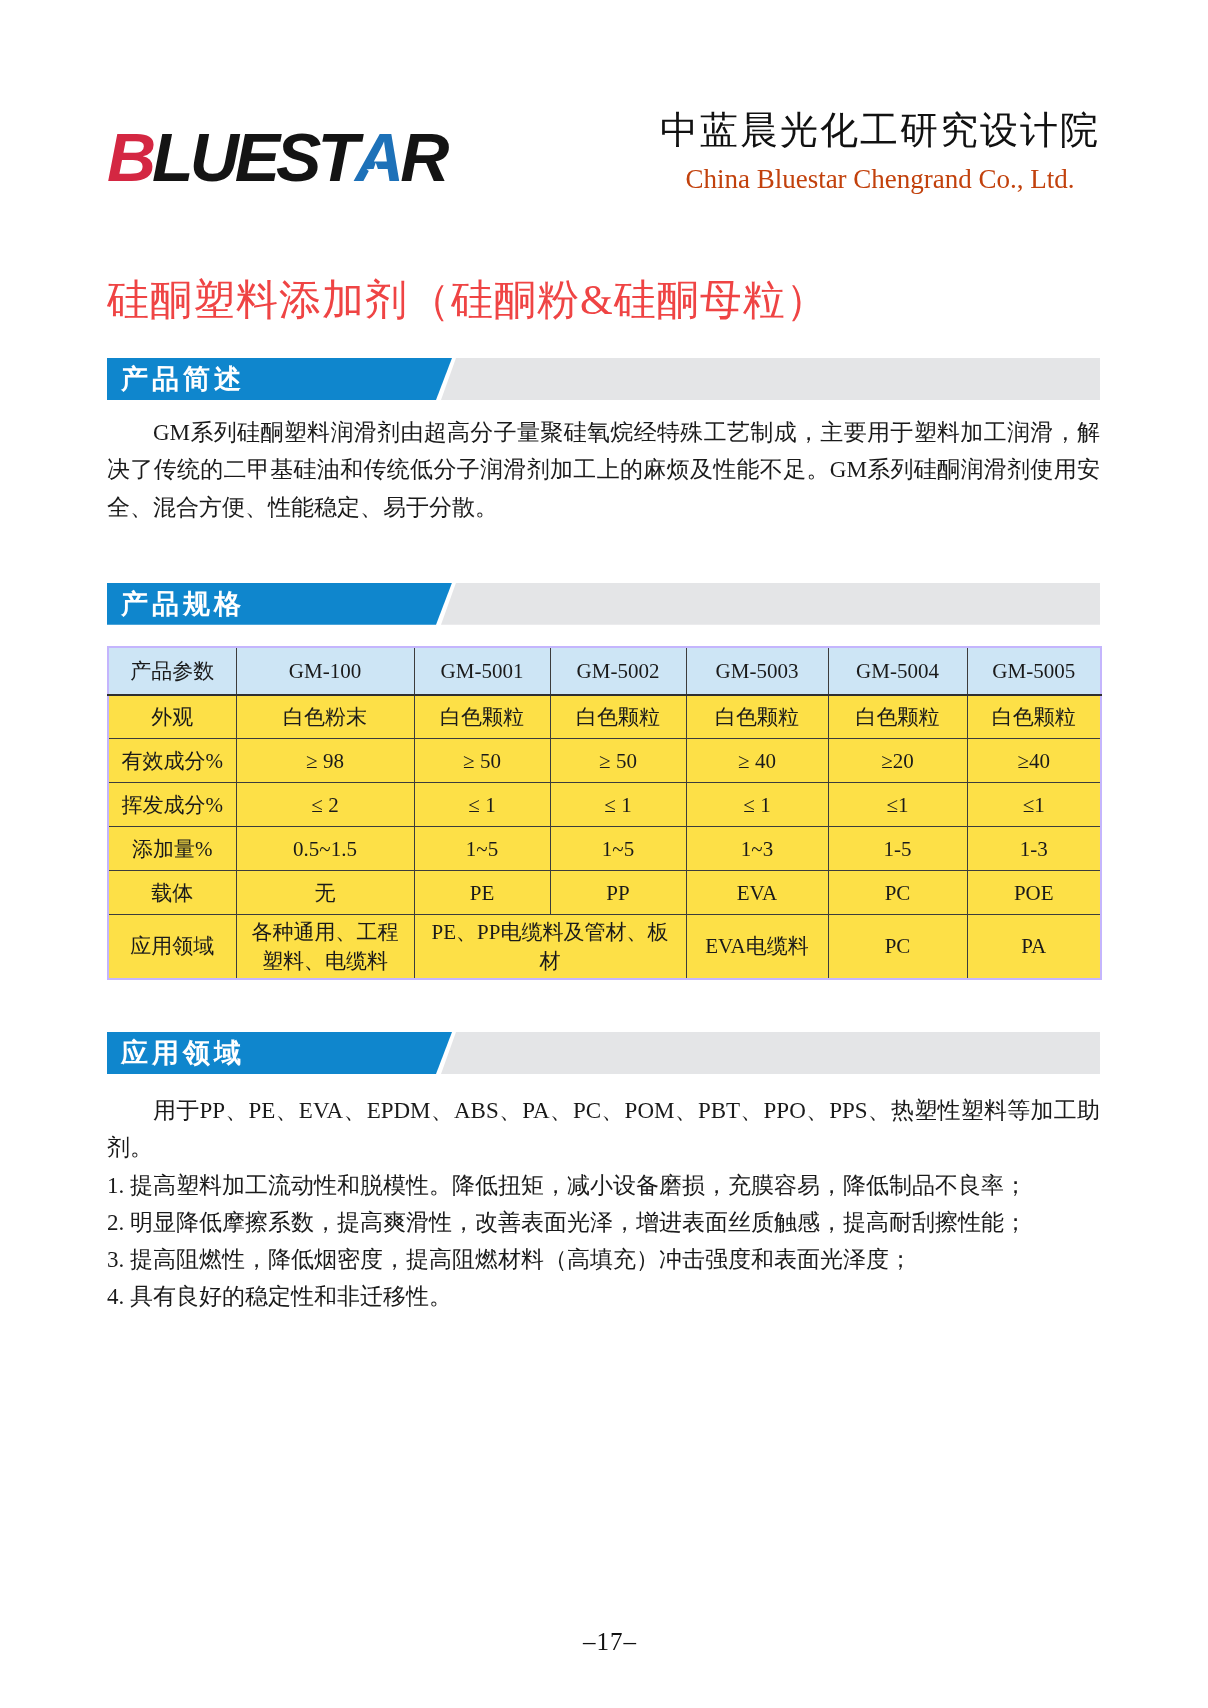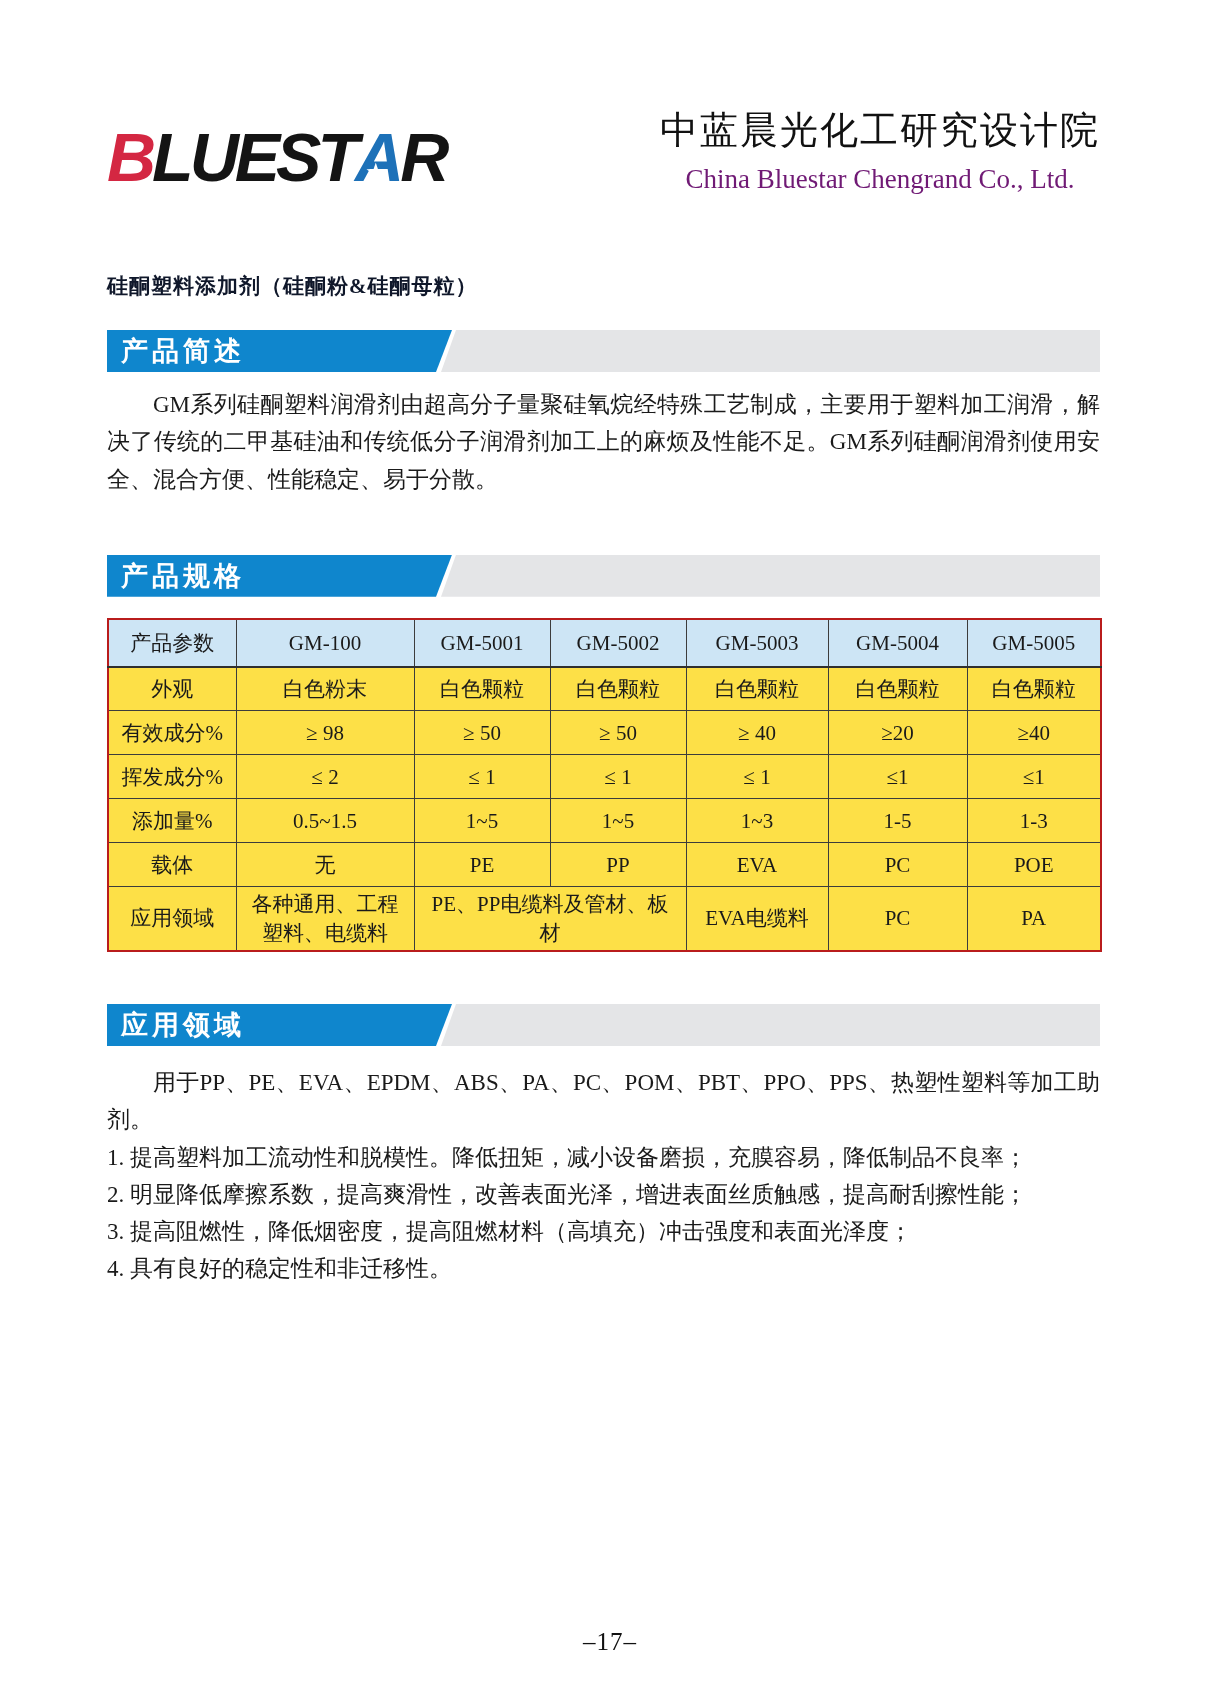--- a/index.html
+++ b/index.html
@@ -27,27 +27,27 @@
   .logo-blk { color:#141414; }
   .logo-a-wrap { position:relative; display:inline-block; }
   .logo-a   { color:#1d71b8; }
   .logo-star{
     position:absolute; left:50%; top:54%;
     transform:translateX(-58%);
     color:#ffffff; font-style:normal; font-size:24px; letter-spacing:0; line-height:1;
   }
   .company { text-align:center; margin-top:0; }
   .company-cn { font-size:38px; letter-spacing:2px; color:#111; white-space:nowrap; }
-  .company-en { font-size:27px; margin-top:8px; color:#701a75; white-space:nowrap; }
+  .company-en { font-size:27px; margin-top:8px; color:#c2410c; white-space:nowrap; }
 
   
   .doc-title {
     margin:72px 0 0 0;
-    color:#0f172a;
-    font-size:21px; font-weight:700; letter-spacing:1px;
+    color:#ef4444;
+    font-size:42px; font-weight:400; letter-spacing:1px;
   }
 
   
   .banner { position:relative; height:42px; }
   .banner-1 { margin-top:30px; }
   .banner-2 { margin-top:57px;text-align:center; }
   .banner-3 { margin-top:52px; }
   .banner-gray {
     position:absolute; left:334px; right:0; top:0; bottom:0;
     background:#e4e5e7;
@@ -73,21 +73,21 @@
     text-align:justify; text-indent:2em;
   }
   .intro-text { margin-top:18px; }
   .list { margin-top:2px; }
   .list-item { font-size:23px; line-height:1.6; text-align:justify; }
 
   
   .spec-table {
     width:100%; margin-top:21px;
     border-collapse:collapse; table-layout:fixed;
-    border:2px solid #b91c1c;
+    border:2px solid #c4b5fd;
   }
   .spec-table th, .spec-table td {
     border:1px solid #3c3c3c;
     text-align:center; vertical-align:middle;
     font-size:21px; font-weight:normal;
     padding:3px 8px; box-sizing:border-box;
     line-height:1.35;
   }
   .spec-table thead th {
     background:#cde5f5; height:48px;

